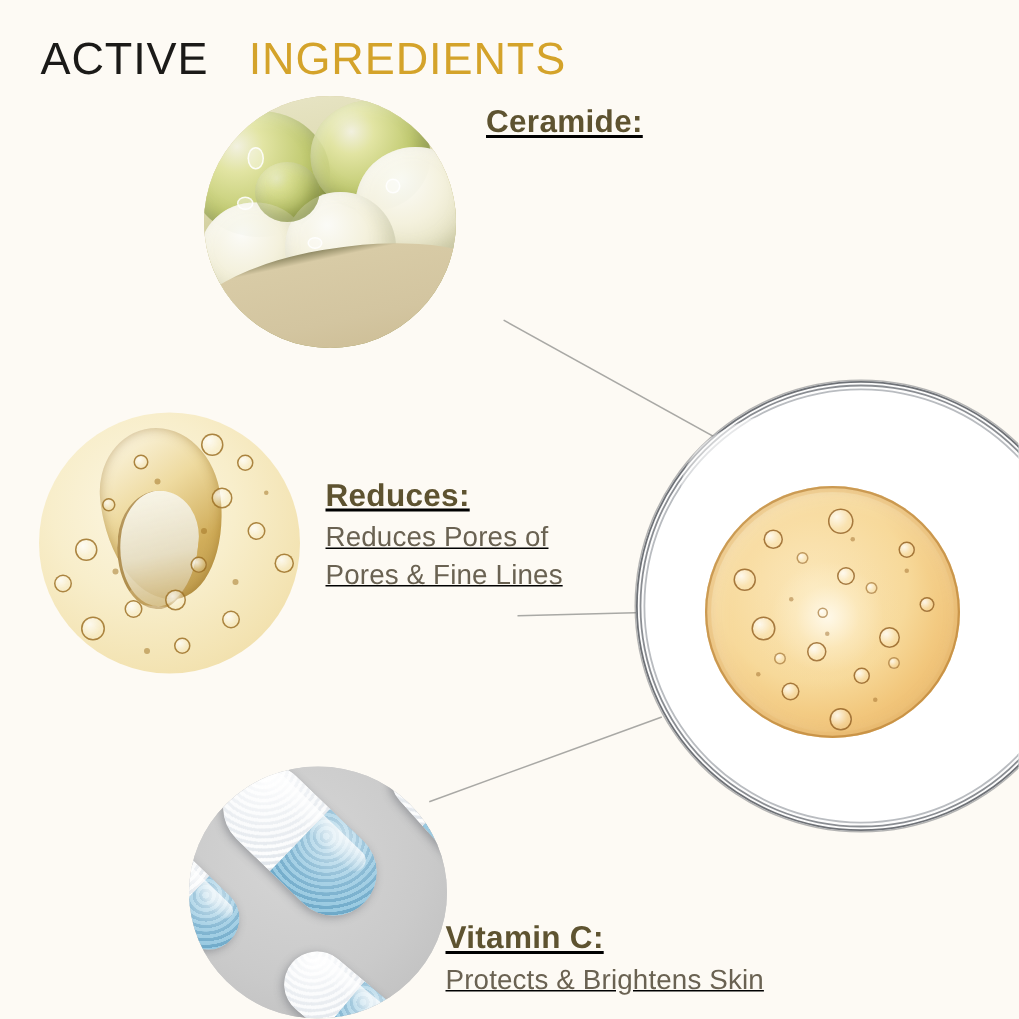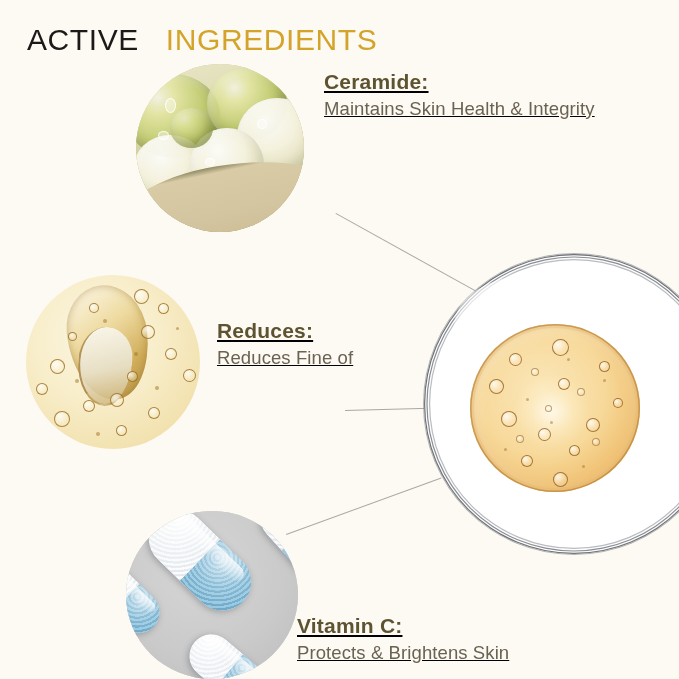--- a/index.html
+++ b/index.html
@@ -414,26 +414,26 @@
     </div>
     <div class="capsule" id="cap-main">
       <div class="cap-white"></div>
         <div class="cap-blue"></div>
         <div class="cap-gloss"></div>
     </div>
   </div>
 
   <div class="label" id="label-ceramide">
     <span class="name">Ceramide:</span>
-    <span class="desc">Maintains Skin Health &amp; Integrity</span>
   </div>
 
   <div class="label" id="label-peptide">
     <span class="name">Reduces:</span>
-    <span class="desc">Reduces Fine of</span>
+    <span class="desc">Reduces Pores of</span>
+    <span class="desc">Pores &amp; Fine Lines</span>
   </div>
 
   <div class="label" id="label-vitc">
     <span class="name">Vitamin C:</span>
     <span class="desc">Protects &amp; Brightens Skin</span>
   </div>
 
 </div>
 
 </body></html>

